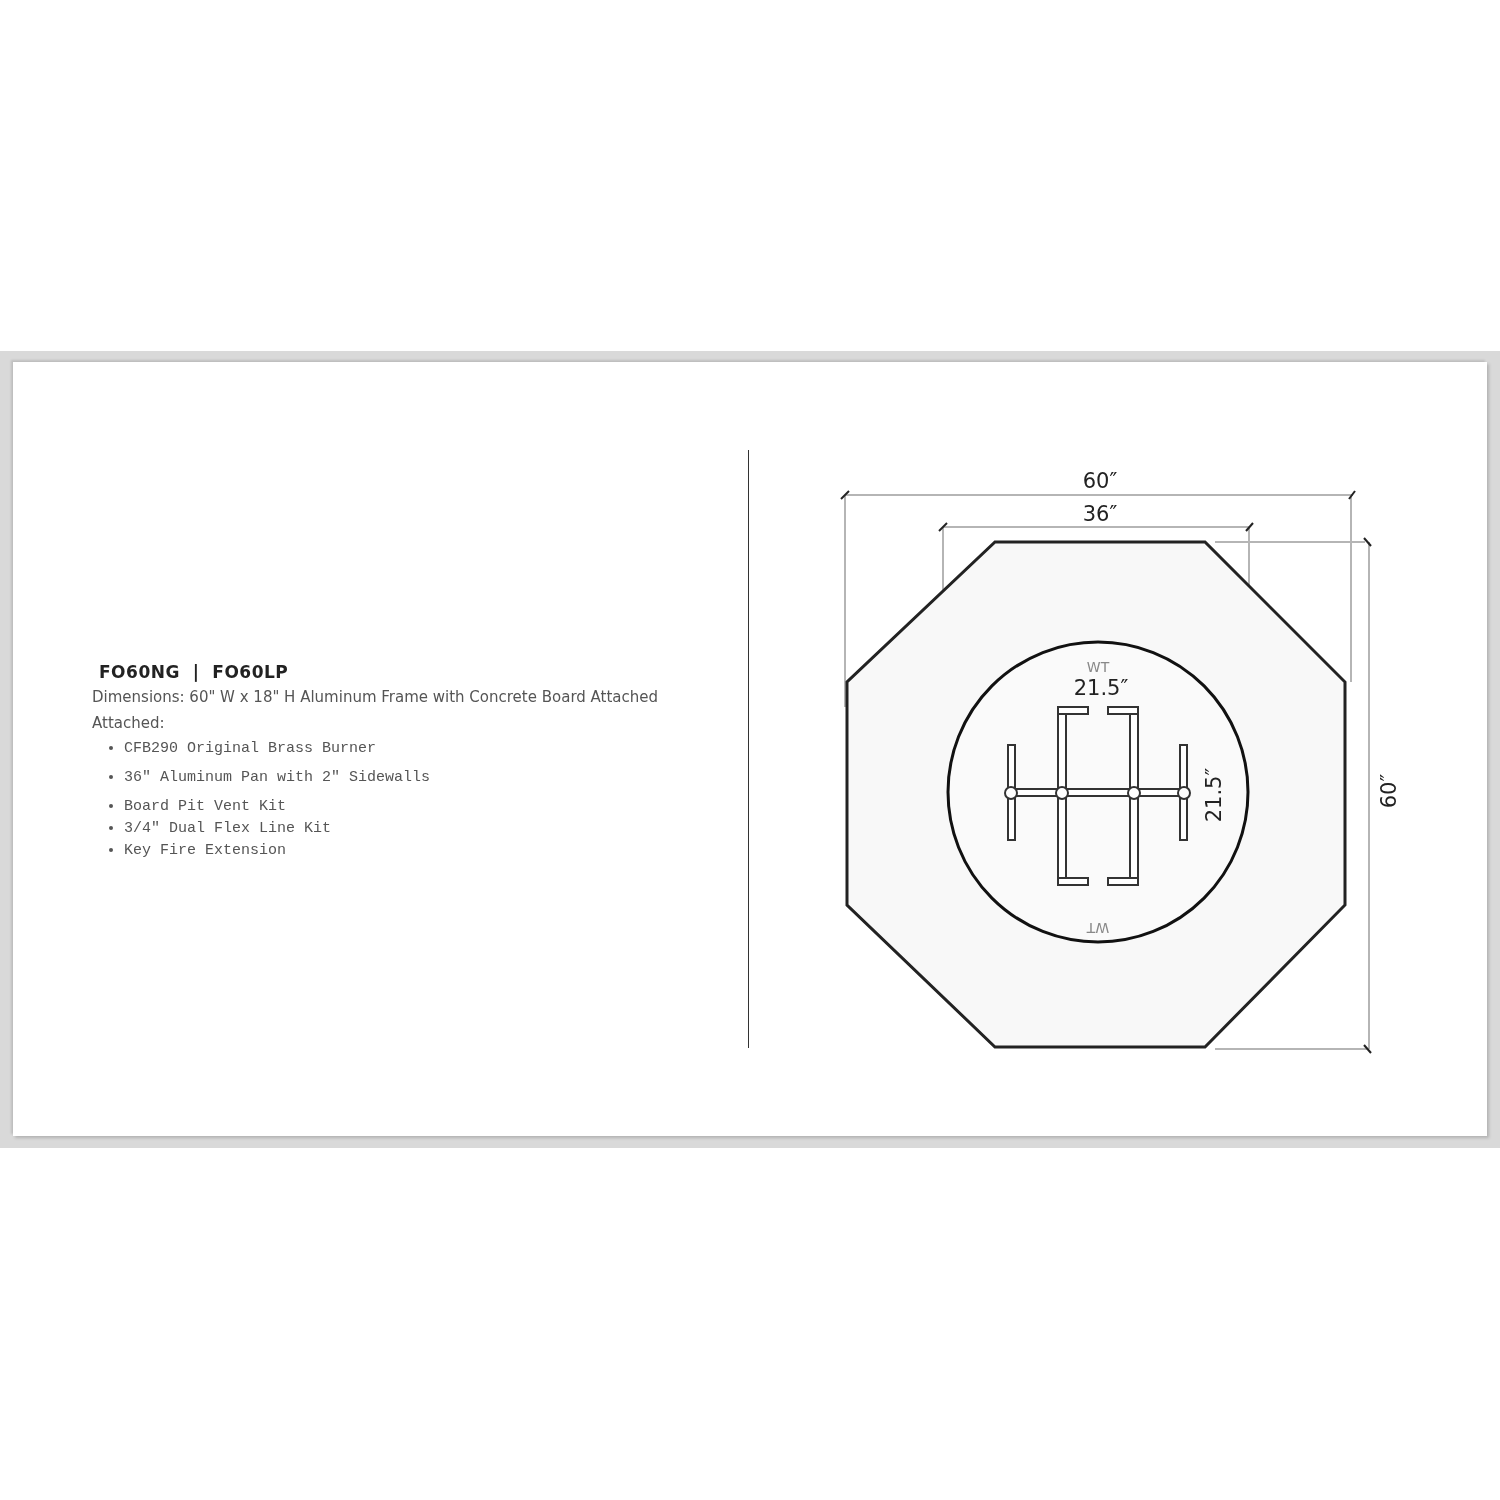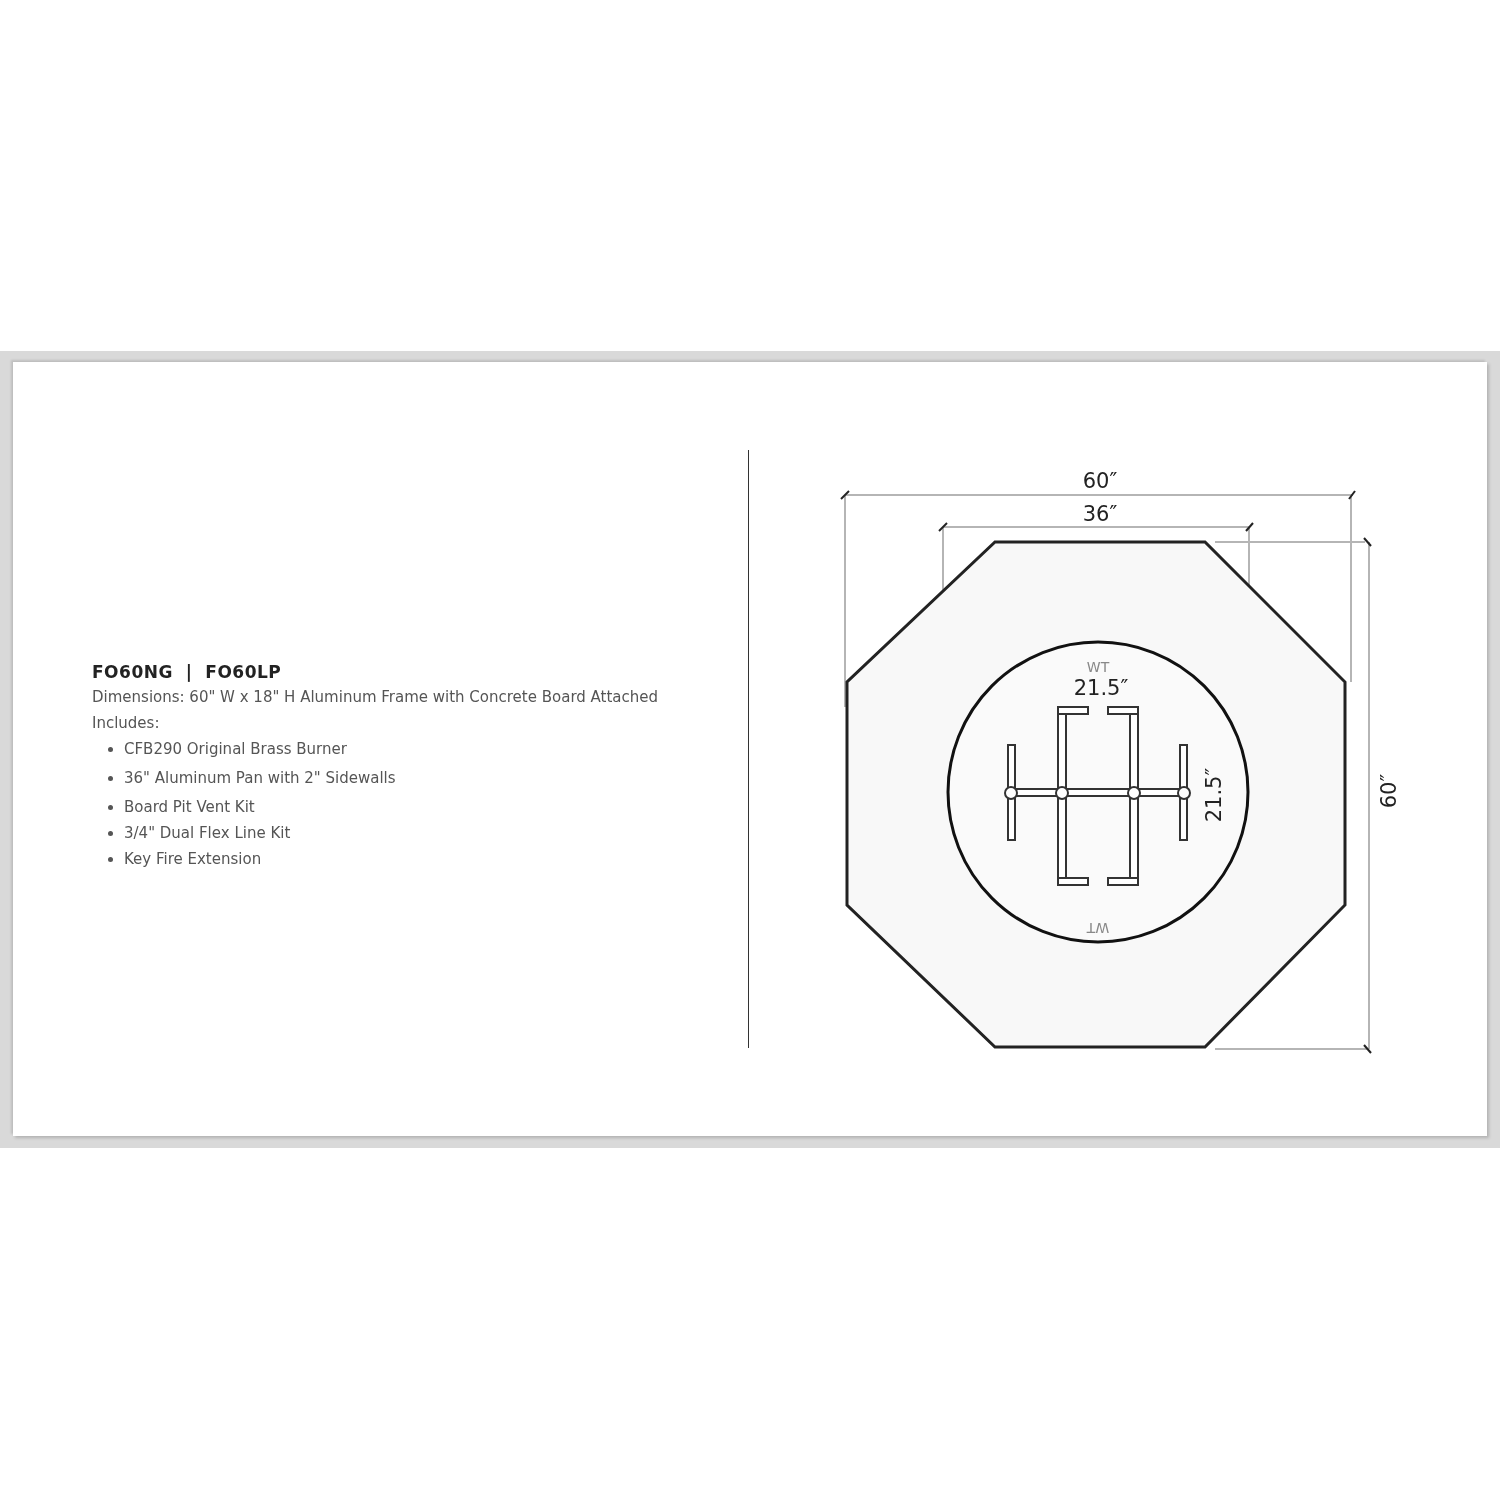--- a/index.html
+++ b/index.html
@@ -1,38 +1,38 @@
 <!DOCTYPE html>
 <html><head>
 <meta charset="utf-8">
 <style>
   html, body { margin: 0; padding: 0; background: #ffffff; }
   body { width: 1500px; height: 1500px; position: relative; overflow: hidden; font-family: "DejaVu Sans", sans-serif; }
   .frame { position: absolute; left: 0; top: 351px; width: 1500px; height: 797px; background: #d9d9d9; }
   .card { position: absolute; left: 13px; top: 11px; width: 1474px; height: 774px; background: #ffffff; box-shadow: -2px -2px 2px rgba(0,0,0,0.12), 2px 2px 3px rgba(0,0,0,0.18); }
   .spec { position: absolute; left: 79px; top: 300px; color: #555; }
-  .title { font-size: 17px; font-weight: bold; color: #222; letter-spacing: 0.5px; margin-bottom: 6px; }
+  .title { font-size: 17px; font-weight: bold; color: #222; letter-spacing: 0.5px; margin-bottom: 6px; margin-left: 7px; }
   .line { font-size: 15px; color: #555; margin-bottom: 8px; }
   ul { margin: 0; padding-left: 32px; font-size: 15px; color: #555; }
-  ul li { margin: 8px 0 4px 0; line-height: 18px; }
+  ul li { margin: 0 0 4px 0; line-height: 18px; font-family: Liberation Mono, monospace; }
   ul li.gap { margin-bottom: 11px; }
   .divider { position: absolute; left: 735px; top: 88px; width: 1px; height: 598px; background: #333; }
   .drawing { position: absolute; left: 792px; top: 95px; }
   svg text { font-family: "DejaVu Sans", sans-serif; }
 </style>
 </head>
 <body>
 
 <div class="frame">
   <div class="card">
 
     <div class="spec">
       <div class="title" style="white-space:pre">FO60NG  |  FO60LP</div>
       <div class="line">Dimensions: 60" W x 18" H Aluminum Frame with Concrete Board Attached</div>
-      <div class="line">Includes:</div>
+      <div class="line">Attached:</div>
       <ul>
         <li class="gap">CFB290 Original Brass Burner</li>
         <li class="gap">36" Aluminum Pan with 2" Sidewalls</li>
         <li>Board Pit Vent Kit</li>
         <li>3/4" Dual Flex Line Kit</li>
         <li>Key Fire Extension</li>
       </ul>
     </div>
 
     <div class="divider"></div>

